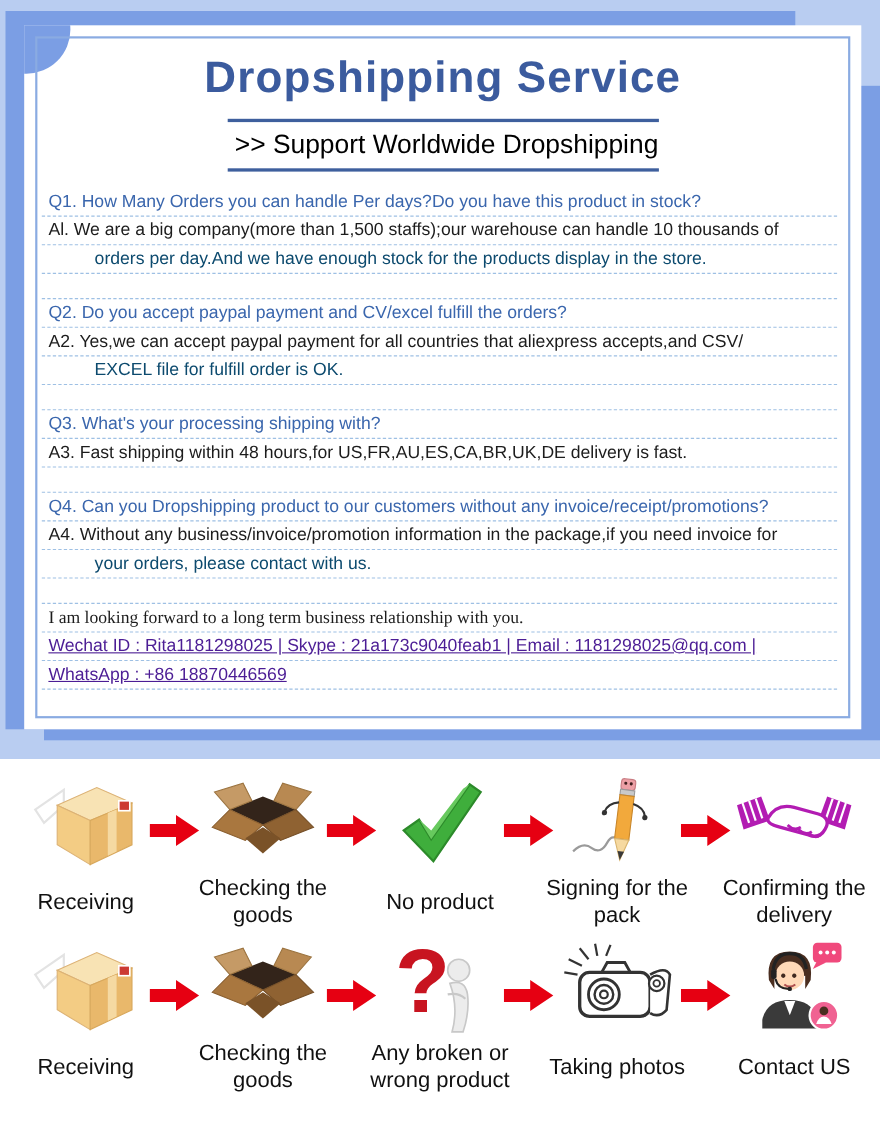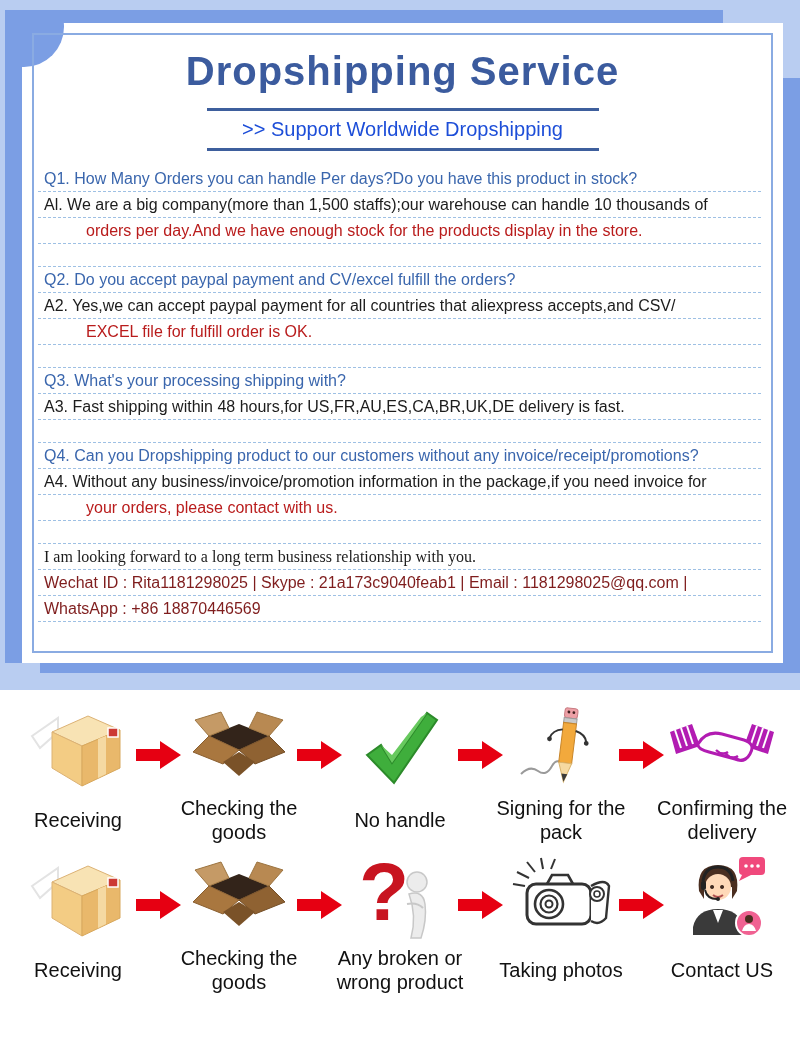--- a/index.html
+++ b/index.html
@@ -8,30 +8,30 @@
   
   .top-section { position:relative; width:800px; height:690px; background:#b9cdf1; overflow:hidden; }
   .shadow-rect-1 { position:absolute; left:5px; top:10px; width:718px; height:653px; background:#7b9ee4; }
   .shadow-rect-2 { position:absolute; left:40px; top:78px; width:760px; height:595px; background:#7b9ee4; }
   .card { position:absolute; left:22px; top:23px; width:761px; height:640px; background:#ffffff; overflow:hidden; }
   .inner-border { position:absolute; left:10px; top:10px; right:10px; bottom:10px; border:2px solid #8aabe2; pointer-events:none; }
   .corner-circle { position:absolute; left:-38px; top:-36px; width:80px; height:80px; border-radius:50%; background:#7b9ee4; }
 
   .page-title { margin-top:26px; text-align:center; font-size:40px; font-weight:bold; color:#3b5b9e; letter-spacing:1px; }
   .subtitle-wrap { width:392px; margin:14px auto 0 auto; border-top:3px solid #3e5f9d; border-bottom:3px solid #3e5f9d; padding:7px 0; }
-  .subtitle { text-align:center; font-size:20px; color:#1d4ed8; }
+  .subtitle { text-align:right; font-size:24px; color:#000000; }
 
   .faq { margin:15px 22px 0 16px; }
   .faq-line { font-size:16px; line-height:26px; height:26px; border-bottom:1px dashed #9ec0e4; padding-left:6px; white-space:nowrap; overflow:hidden; }
   .faq-line.q  { color:#3a66ad; }
   .faq-line.a  { color:#1c1c1c; }
-  .faq-line.a2 { color:#b91c1c; padding-left:48px; }
+  .faq-line.a2 { color:#0c4a6e; padding-left:48px; }
   .faq-line.gap { height:23px; }
   .faq-line.neutral { color:#1c1c1c;font-family:Liberation Serif, serif; }
-  .faq-line.red { color:#7f1d1d; }
+  .faq-line.red { color:#4c1d95;text-decoration:underline; }
 
   
   .process-section { width:800px; height:325px; background:#fff; padding-top:12px; }
   .process-row { display:flex; justify-content:center; align-items:flex-start; }
   .process-row + .process-row { margin-top:6px; }
   .step { width:115px; display:flex; flex-direction:column; align-items:center; flex:0 0 auto; }
   .step-icon { height:92px; display:flex; align-items:center; justify-content:center; }
   .step-label { width:160px; margin-left:-22px; margin-right:-22px; height:52px; display:flex; align-items:center; justify-content:center; text-align:center; font-size:20px; line-height:24px; color:#111; }
   .arrow { width:46px; flex:0 0 auto; margin-top:36px; display:flex; justify-content:center; }
 </style>
@@ -116,21 +116,21 @@
         </svg>
     </div>
 
     <div class="step">
       <div class="step-icon">
         <svg width="82" height="82" viewBox="0 0 82 82">
           <path d="M8 48 L22 38 L33 56 L68 6 L78 13 L35 76 Z" fill="#3fae3c" stroke="#2c8a2a" stroke-width="2"></path>
           <path d="M22 38 L33 56 L68 6 L62 10 L33 48 Z" fill="#67c95e"></path>
         </svg>
       </div>
-      <div class="step-label">No handle</div>
+      <div class="step-label">No product</div>
     </div>
 
     <div class="arrow">
       <svg width="46" height="34" viewBox="0 0 46 34">
           <polygon points="0,11 24,11 24,3 45,17 24,31 24,23 0,23" fill="#e60012"></polygon>
         </svg>
     </div>
 
     <div class="step">
       <div class="step-icon">

